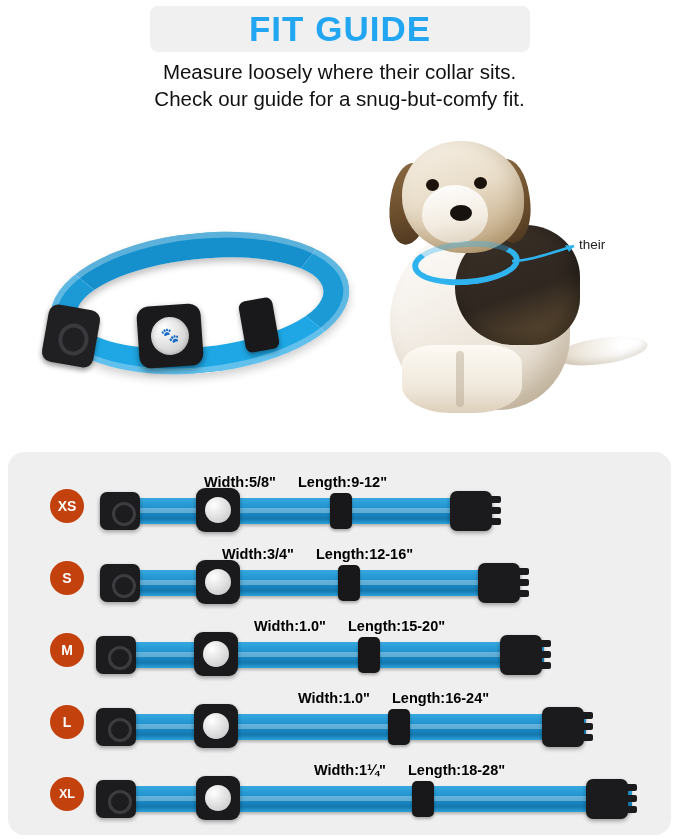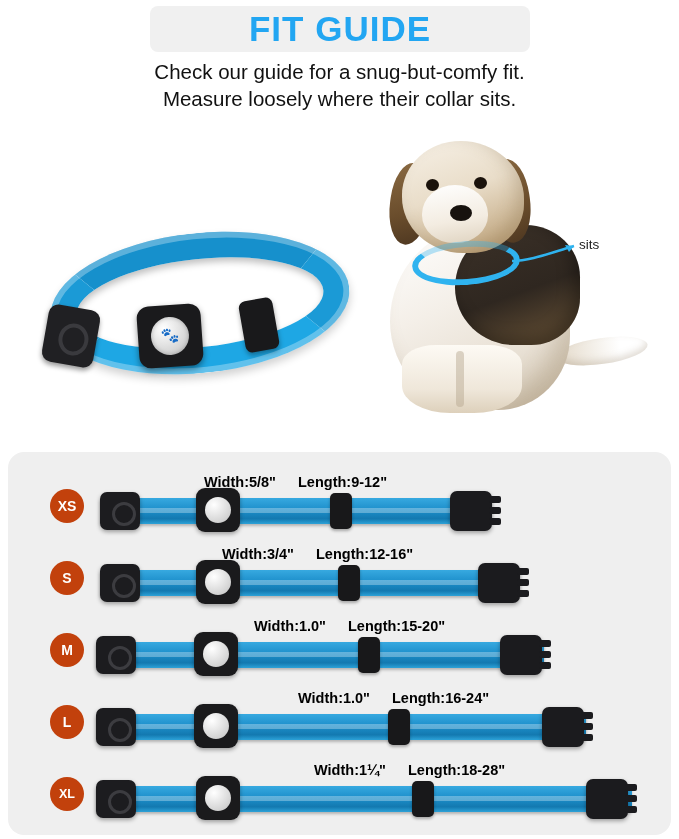--- a/index.html
+++ b/index.html
@@ -425,22 +425,22 @@
 </head>
 <body>
 
 <div class="page">
 
   <div class="title-bar">
     <span class="title-text">FIT GUIDE</span>
   </div>
 
   <div class="subtitle">
+    <div>Measure loosely where their collar sits.</div>
     <div>Check our guide for a snug-but-comfy fit.</div>
-    <div>Measure loosely where their collar sits.</div>
   </div>
 
   <div class="hero">
 
     <div class="collar-photo">
       <div class="collar-ring"></div>
       <div class="collar-stripe"></div>
       <div class="buckle-left"></div>
       <div class="slider-right"></div>
       <div class="airtag-holder">
@@ -461,21 +461,21 @@
       <div class="dog-eye left"></div>
       <div class="dog-eye right"></div>
       <div class="dog-nose"></div>
       <div class="neck-collar"></div>
       <div class="neck-pointer">
         <svg width="68" height="24" viewBox="0 0 68 24">
           <path d="M2 20 C 20 20, 40 12, 64 5" stroke="#2fb3ef" stroke-width="2.5" fill="none"></path>
           <path d="M64 5 L 55 4 L 59 11 Z" fill="#2fb3ef"></path>
         </svg>
       </div>
-      <div class="neck-label">sits</div>
+      <div class="neck-label">their</div>
     </div>
 
   </div>
 
   <div class="size-panel">
 
     <div class="size-row" style="top:18px;">
       <div class="size-badge">XS</div>
       <div class="spec" style="left:196px;">
         <span>Width:5/8"</span><span class="gap"></span><span>Length:9-12"</span>

